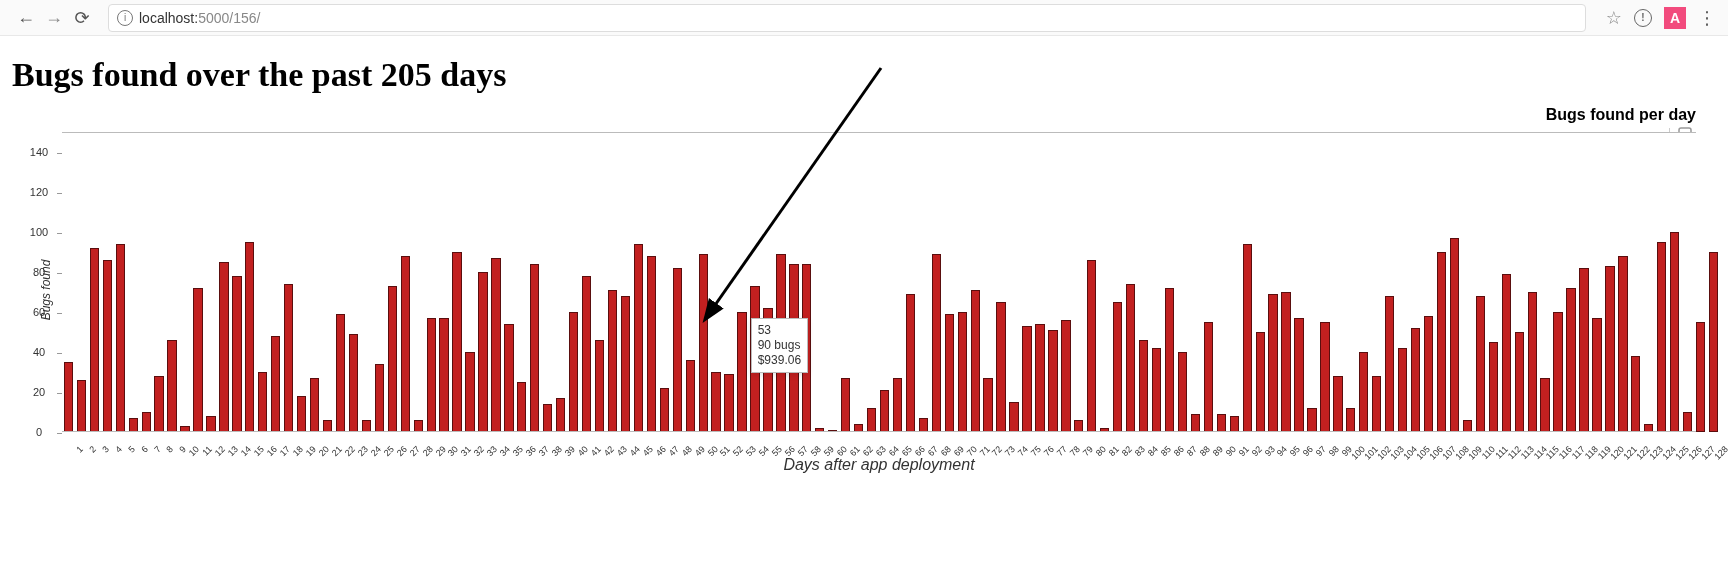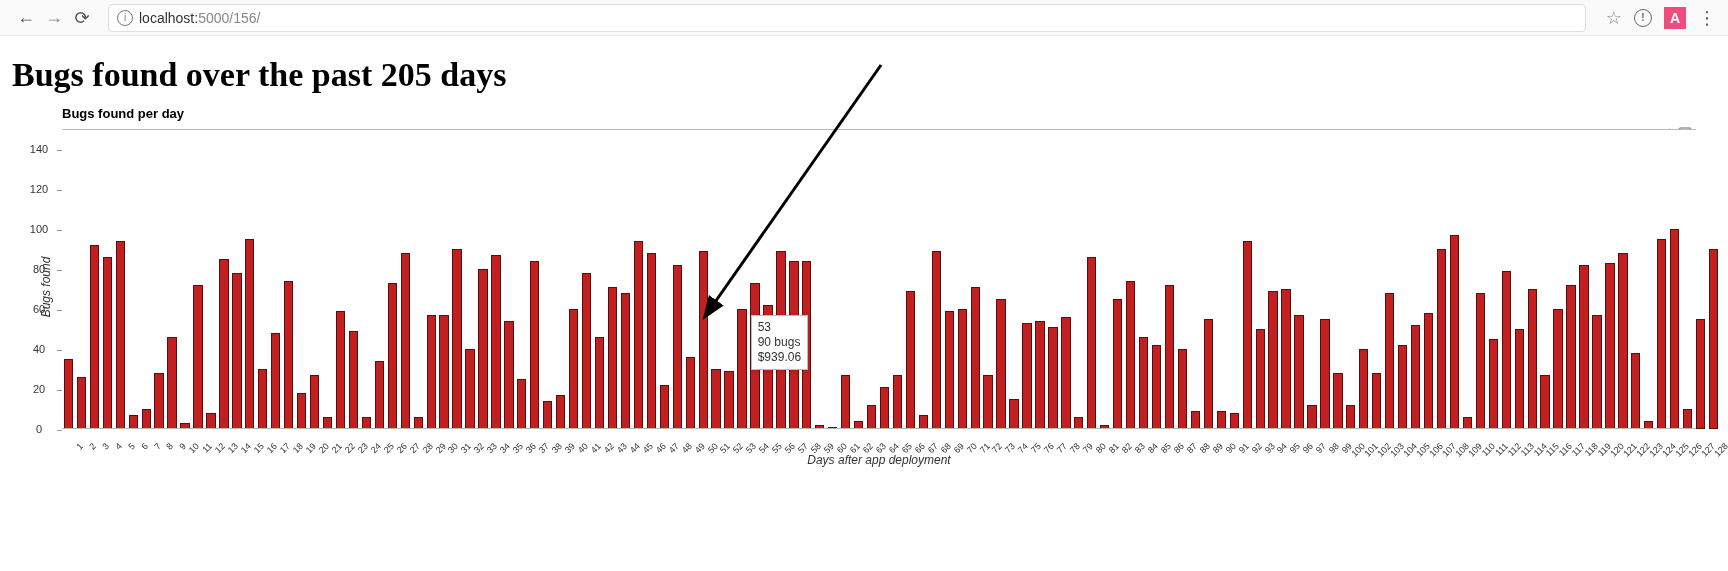--- a/index.html
+++ b/index.html
@@ -18,28 +18,28 @@
   .info-dot { width:18px; height:18px; border:1.5px solid #666; border-radius:50%; display:flex; align-items:center; justify-content:center; font-size:10px; color:#666; font-weight:bold;}
   .ext-badge { width:22px; height:22px; background:#f24b7d; color:#fff; font-weight:bold; font-size:14px; display:flex; align-items:center; justify-content:center;}
   .kebab { color:#555; font-size:18px; }
 
   
   .page { padding:12px 12px 12px 12px; }
   .page-title { font-size:34px; font-weight:bold; margin:8px 0 12px 0; font-family:"Times New Roman", serif; }
 
   
   .chart-wrap { position:relative; margin-left:50px; margin-right:20px; }
-  .chart-title { font-size:13px; font-weight:bold; margin-bottom:8px; }
+  .chart-title { font-size:16px; font-weight:bold; margin-bottom:8px;text-align:right; }
   .toolbar { position:absolute; top:20px; right:0; display:flex; align-items:center; gap:6px; }
   .toolbar .divider { width:1px; height:18px; background:#ccc; }
   .toolbar .hover-icon { color:#888; }
   .toolbar .underline { width:22px; height:2px; background:#1f77b4; position:absolute; bottom:-4px; right:0; }
   .plot-box { position:relative; height:300px; border-top:1px solid #bbb; background:#fff;}
   .ylabel { position:absolute; left:-46px; top:150px; transform:rotate(-90deg); transform-origin:center; font-size:12px; font-style:italic; color:#333; white-space:nowrap;}
-  .xlabel { text-align:center; font-size:12px; font-style:italic; color:#333; margin-top:24px; }
+  .xlabel { text-align:center; font-size:16px; font-style:italic; color:#333; margin-top:24px; }
   .ytick { position:absolute; left:-38px; font-size:11px; color:#333; width:30px; text-align:center;}
   .ytick-line { position:absolute; left:-5px; width:5px; border-top:1px solid #999; }
   .baseline { position:absolute; bottom:0; left:0; right:0; border-top:1px solid #bbb; }
   .bars { position:absolute; left:0; right:0; bottom:0; top:0; }
   .bar { position:absolute; bottom:0; background:#c22020; border:1px solid #5a0e0e; }
   .xtick { position:absolute; bottom:-22px; font-size:9px; color:#333; transform:rotate(-45deg); transform-origin:top right; white-space:nowrap; width:20px; text-align:right;}
   .tooltip { position:absolute; background:#fff; border:1px solid #bbb; font-size:12px; color:#333; padding:4px 6px; line-height:1.25; z-index:3; box-shadow:0 2px 6px rgba(0,0,0,0.12);}
   .annotation { position:absolute; background:#bbb; border:2px solid #000; font-size:22px; color:#000; padding:8px 14px; font-family:Arial; z-index:4;}
   .arrow-svg { position:absolute; z-index:3; overflow:visible; }
 </style>

